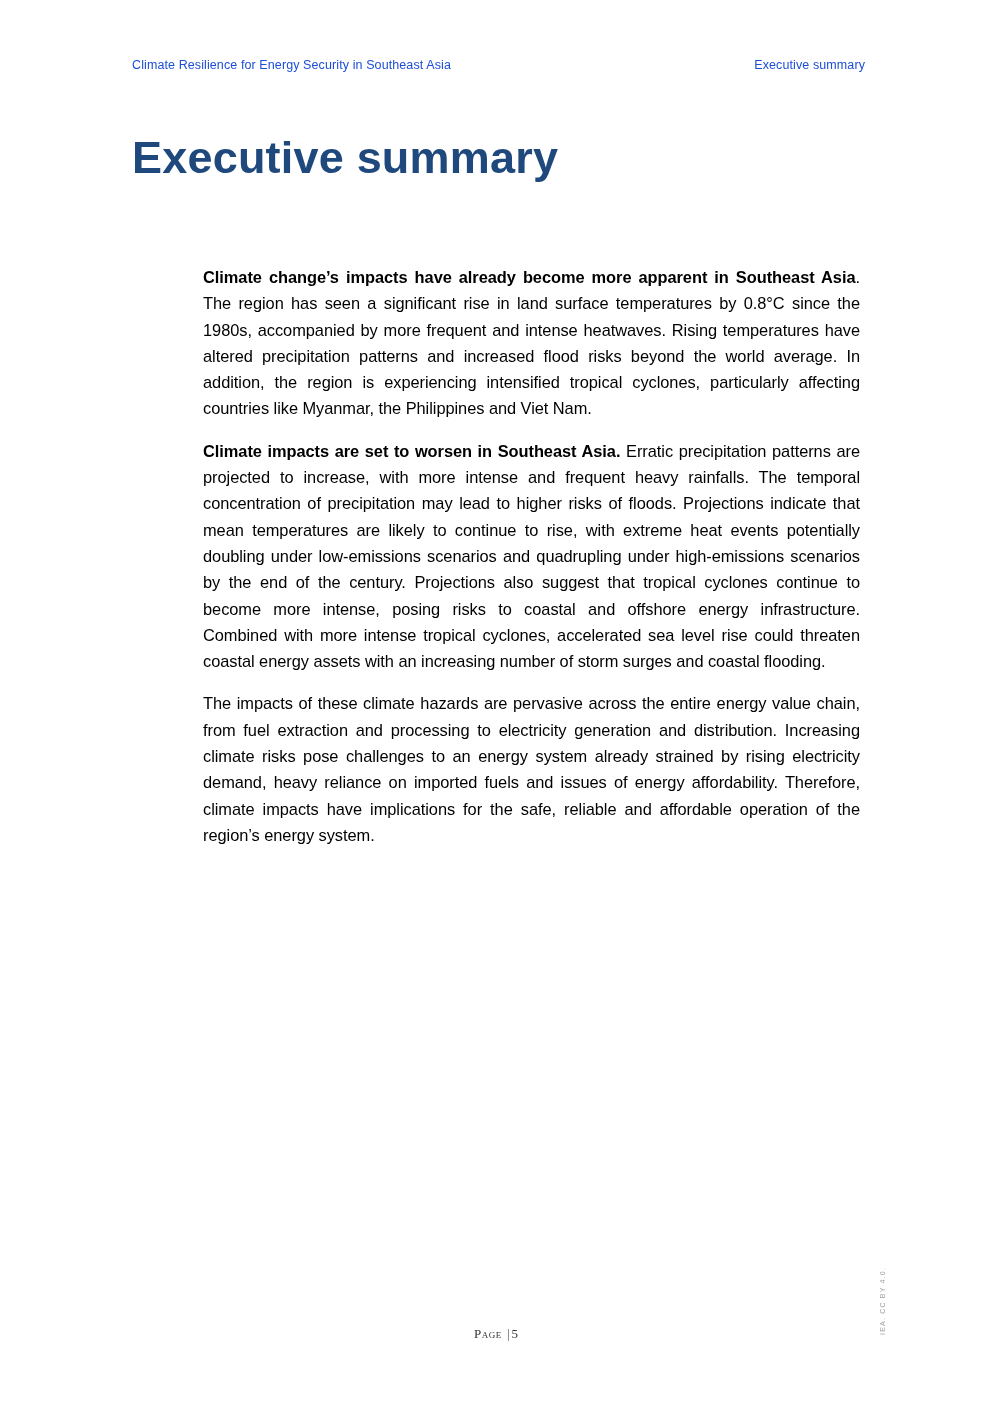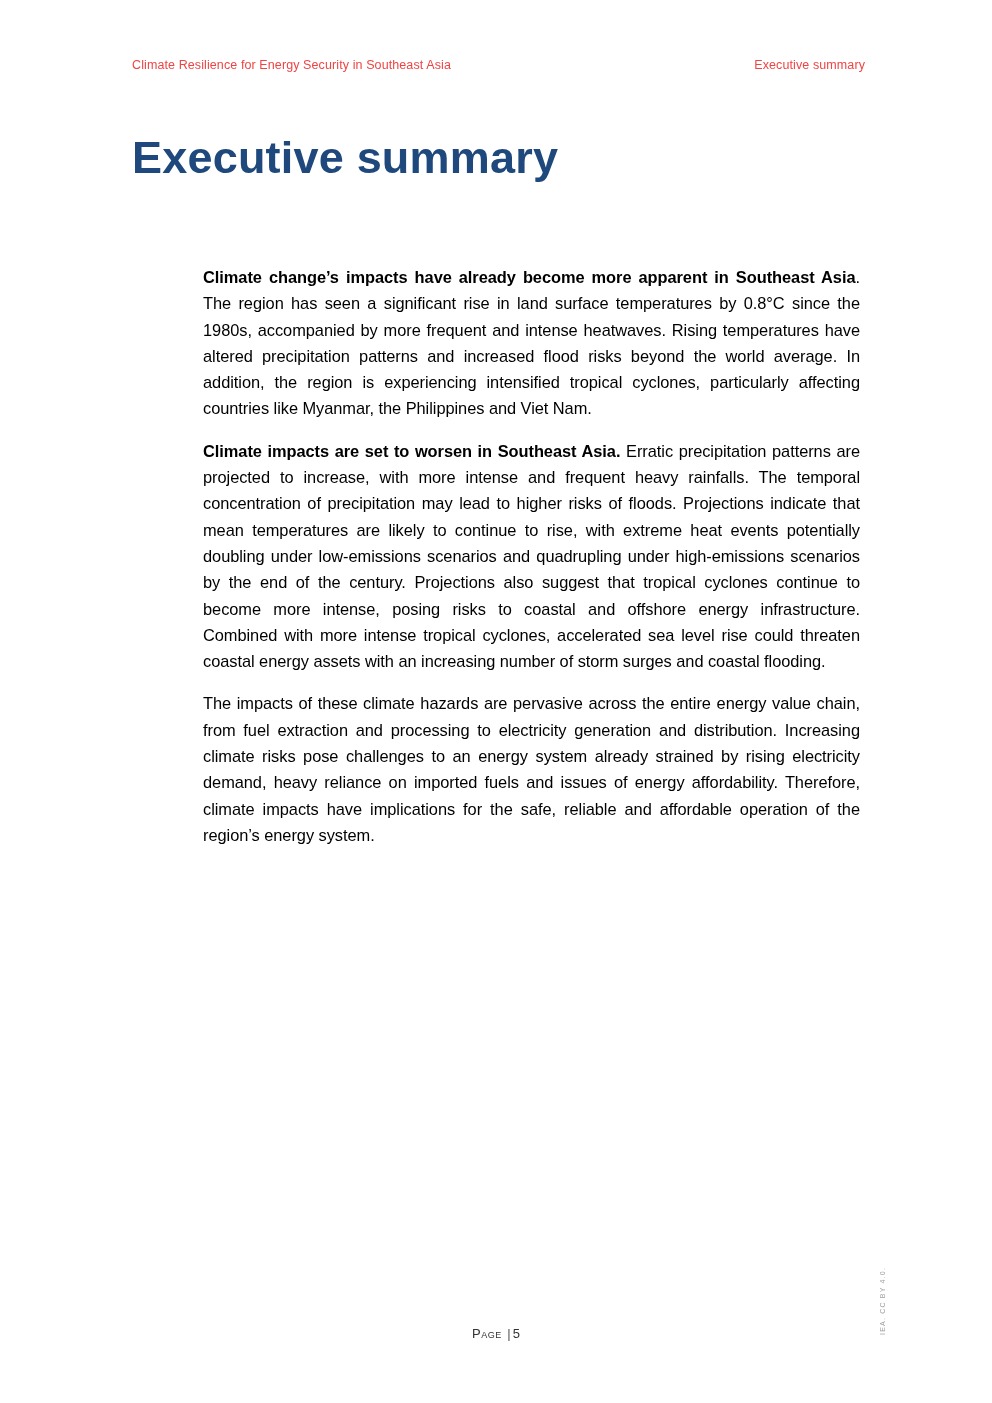--- a/index.html
+++ b/index.html
@@ -16,21 +16,21 @@
       color: #000000;
     }
     .running-header {
       position: absolute;
       top: 58px;
       left: 132px;
       width: 733px;
       display: flex;
       justify-content: space-between;
       font-size: 12.5px;
-      color: #ef4444;
+      color: #1d4ed8;
       letter-spacing: 0.1px;
     }
     .page-title {
       position: absolute;
       top: 130px;
       left: 132px;
       margin: 0;
       font-size: 45px;
       font-weight: bold;
       color: #1f497d;
@@ -54,20 +54,21 @@
       font-weight: bold;
     }
     .page-number {
       position: absolute;
       top: 1326px;
       left: 0;
       width: 992px;
       text-align: center;
       font-size: 13px;
       color: #333333;
+      font-family: Liberation Serif, serif;
     }
     .page-number .label {
       font-variant: small-caps;
       letter-spacing: 0.5px;
     }
     .page-number .sep {
       color: #555555;
       margin: 0 2px;
     }
     .license-mark {

